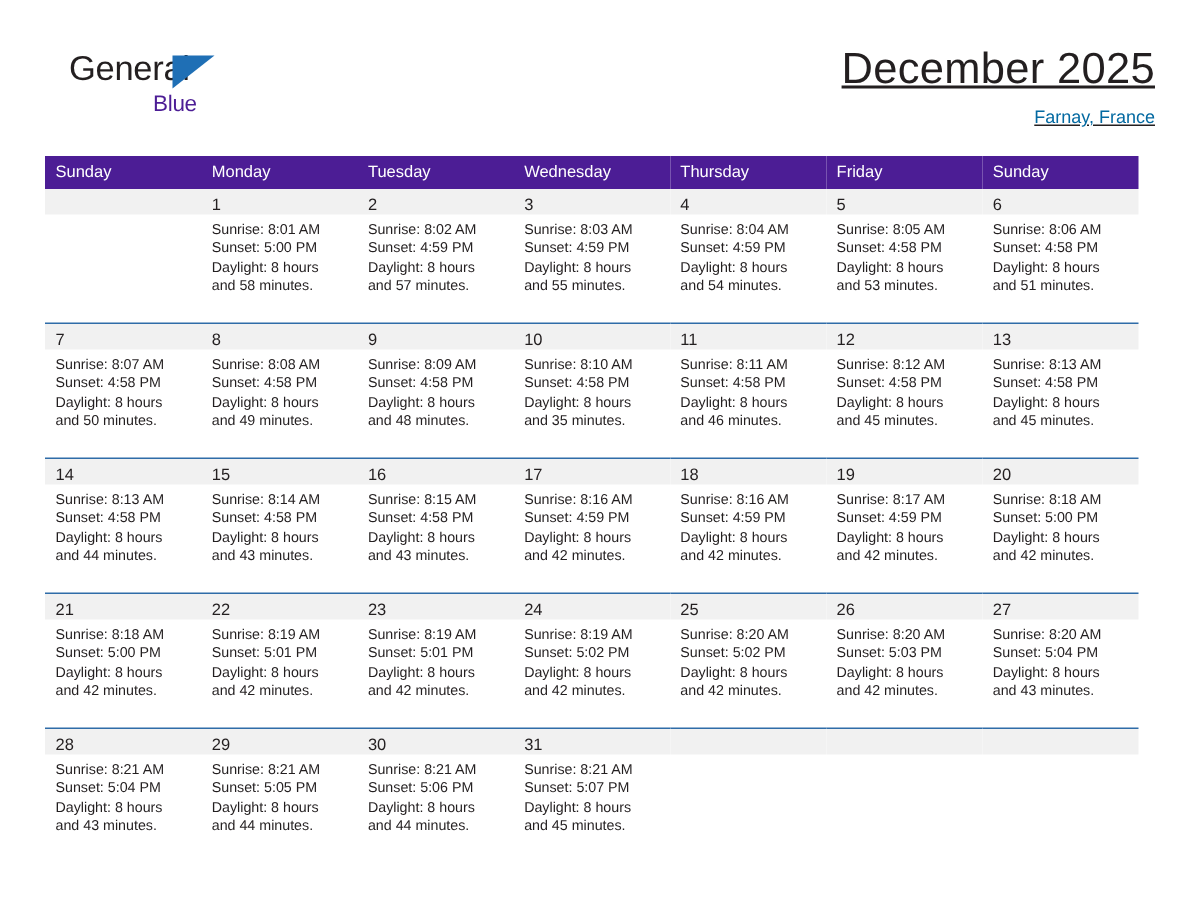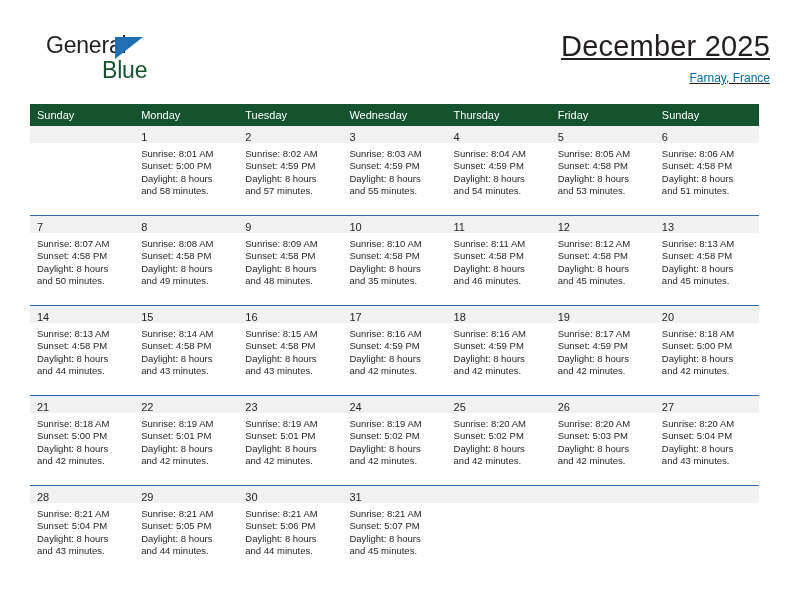--- a/index.html
+++ b/index.html
@@ -51,23 +51,23 @@
     top: 5px;
     width: 0;
     height: 0;
     border-left: 28px solid #1f6fb5;
     border-bottom: 22px solid transparent;
   }
   .logo-blue {
     position: absolute;
     left: 56px;
     top: 25px;
-    font-size: 23px;
+    font-size: 15px;
     letter-spacing: -0.2px;
-    color: #14532d;
+    color: #4c1d95;
     line-height: 26px;
   }
   .title-block {
     position: absolute;
     right: 34px;
     top: 28px;
     text-align: right;
     text-decoration: underline;
   }
   .cal-title {
@@ -92,21 +92,21 @@
     width: 729px;
   }
   table.cal {
     border-collapse: collapse;
     table-layout: fixed;
     width: 729px;
   }
   table.cal col { width: 104.14px; }
 
   thead th {
-    background: #14532d;
+    background: #4c1d95;
     color: #ffffff;
     font-size: 11px;
     font-weight: normal;
     text-align: left;
     padding: 5px 0 5px 7px;
     height: 11px;
     border: none;
   }
 
   tbody td {

